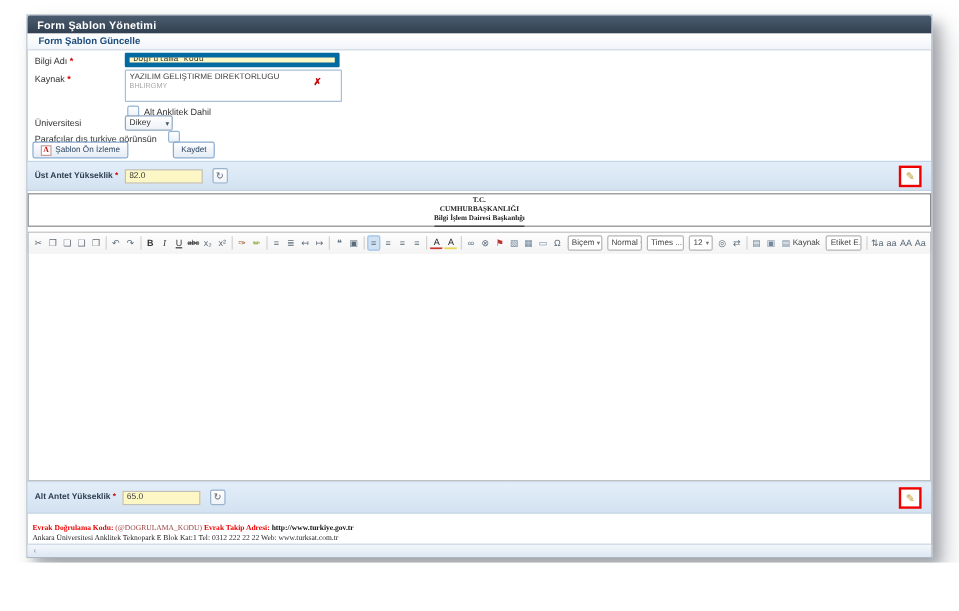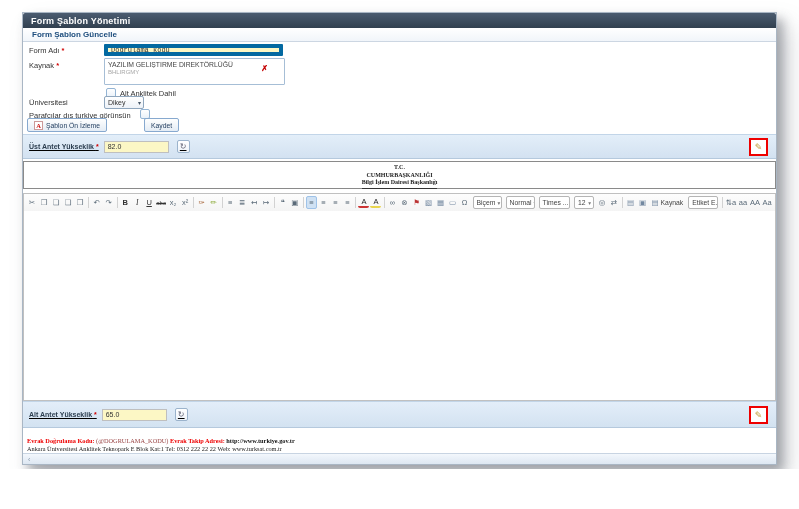--- a/index.html
+++ b/index.html
@@ -56,21 +56,21 @@
   }
   .pdf-ico {
     display:inline-flex; width:9px; height:9px; background:#fff; border:1px solid #c99;
     color:#cc1111; font-size:6.5px; font-weight:bold; align-items:center; justify-content:center;
     font-family:"Liberation Serif",serif;
   }
   
   .band {
     position:absolute; left:0; right:0; background:linear-gradient(#e3eef9,#d3e2f1);
     border-top:1px solid #c2d5e8; border-bottom:1px solid #b5c9dd;
-    display:flex; align-items:center;text-decoration:underline;
+    display:flex; align-items:center;
   }
   .band .blbl { font-size:7px; font-weight:bold; color:#2c3e50; margin-left:6px; white-space:nowrap; }
   .band .binput {
     background:#fcf7c5; border:1px solid #bfbfbf; height:12px; width:65px;
     font-size:7px; color:#333; padding:0 3px; margin-left:5px; font-family:"Liberation Sans",sans-serif;
   }
   .refresh-btn {
     width:13px; height:13px; margin-left:8px; border:1px solid #9bb3cc; border-radius:2px;
     background:linear-gradient(#ffffff,#eef3f9); display:flex; align-items:center; justify-content:center;
     font-size:8px; color:#667; cursor:pointer;
@@ -149,21 +149,21 @@
 
     <div class="titlebar">
       <span>Form Şablon Yönetimi</span>
     </div>
 
     <div class="tabbar">
       <span>Form Şablon Güncelle</span>
     </div>
 
     <span class="lbl" style="left:6px; top:33px;">
-      <span>Form Adı</span>
+      <span>Bilgi Adı</span>
       <span class="req">*</span>
     </span>
     <input class="yellow-input" style="left: 81px; top: 31px; width: 179px;" value="Doğrulama kodu">
 
     <span class="lbl" style="left:6px; top:48px;">
       <span>Kaynak</span>
       <span class="req">*</span>
     </span>
     <div class="birim-box">
       <div class="v1">YAZILIM GELİŞTİRME DİREKTÖRLÜĞÜ</div>

